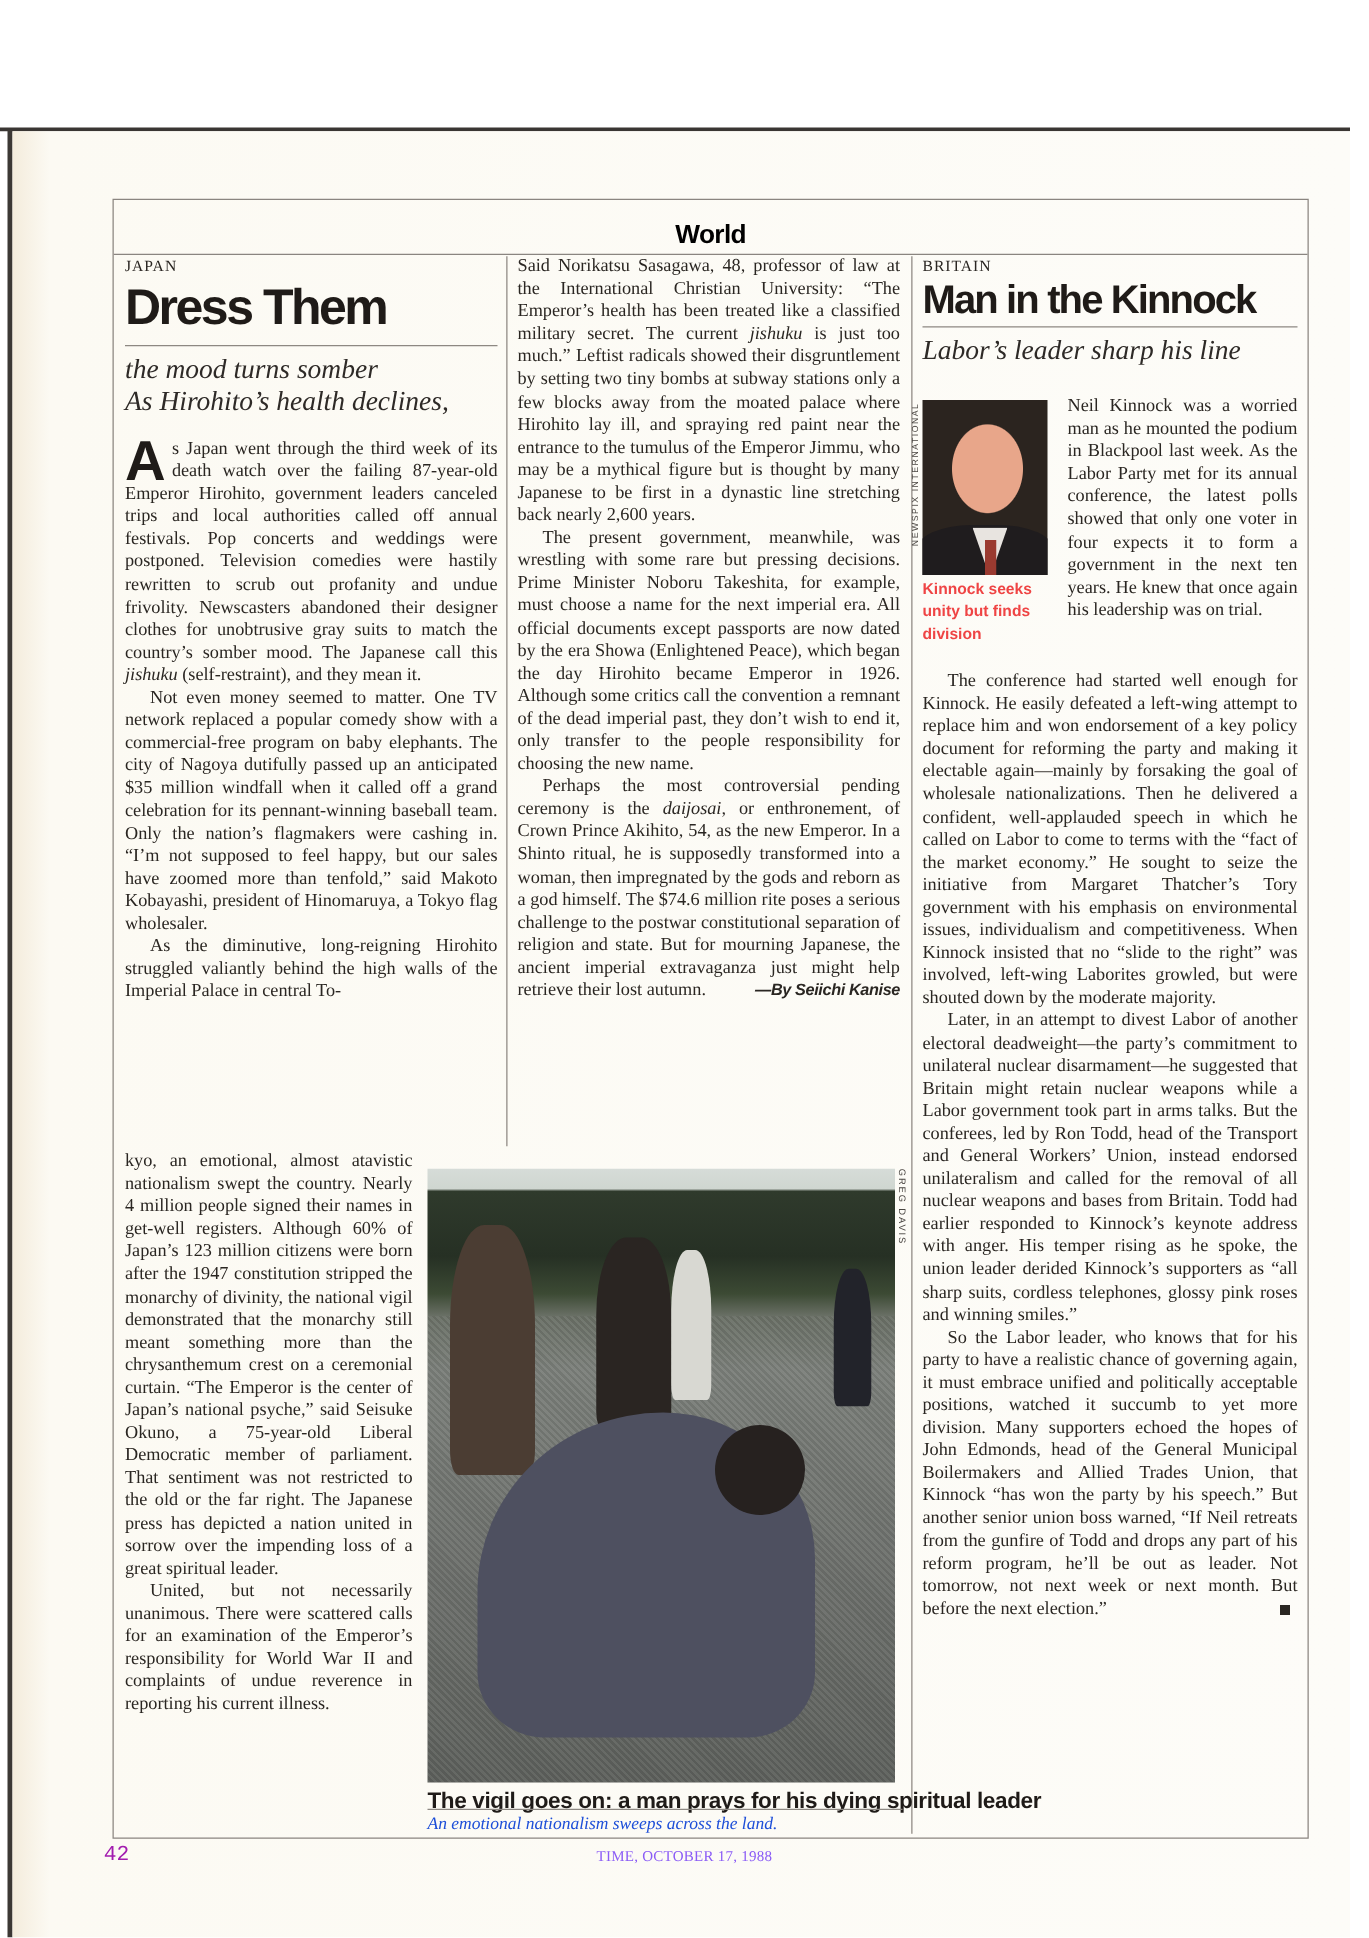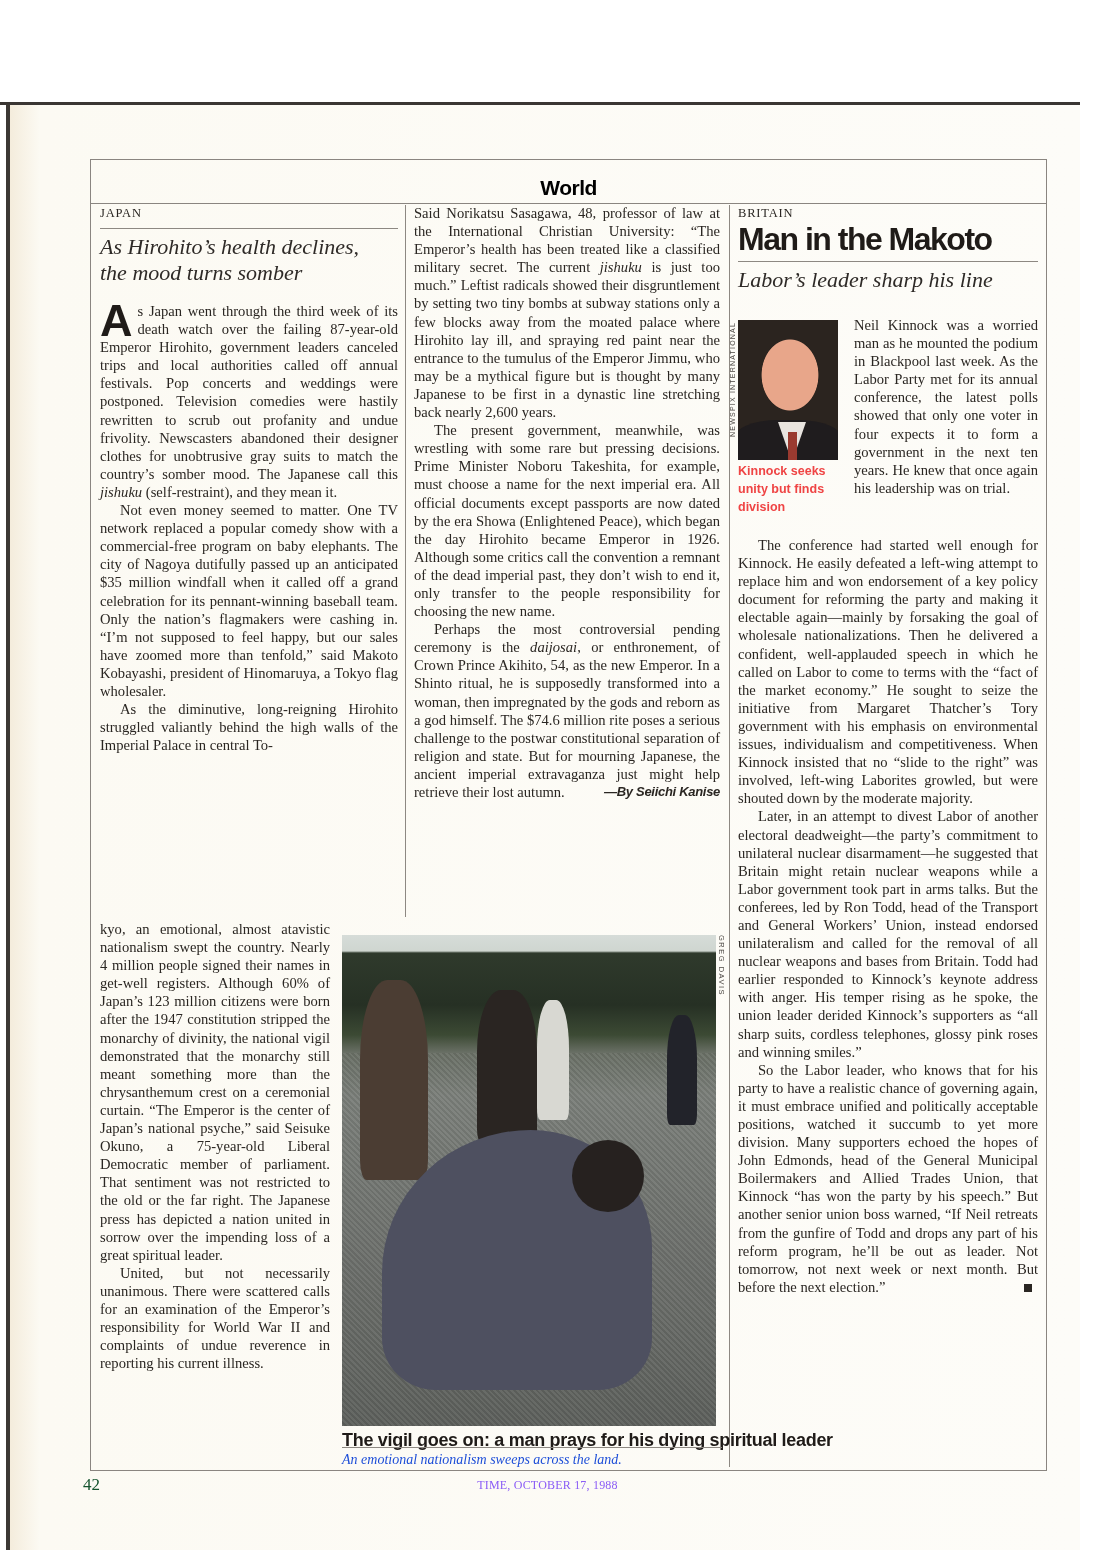--- a/index.html
+++ b/index.html
@@ -64,46 +64,47 @@
     position: absolute; left: 738px; top: 320px; width: 100px; height: 140px; overflow: hidden;
     background: radial-gradient(ellipse 40px 50px at 52px 55px, #e8a68a 0 70%, transparent 72%), #2b241f;
   }
   .portrait .suit { position: absolute; left: -5px; top: 100px; width: 110px; height: 50px; background: #1f1c1e; border-radius: 40% 40% 0 0; }
   .portrait .shirt { position: absolute; left: 40px; top: 102px; width: 28px; height: 40px; background: #e8e4e0; clip-path: polygon(0 0,100% 0,50% 100%); }
   .portrait .tie { position: absolute; left: 50px; top: 112px; width: 9px; height: 30px; background: #9a3a30; }
   .portrait-caption {
     position: absolute; left: 738px; top: 462px; width: 102px;
     font-family: "Liberation Sans", "DejaVu Sans", sans-serif; font-weight: bold; font-size: 12.5px; line-height: 18px; color: #ef4444;
   }
-  .folio { position: absolute; left: 83px; top: 1475px; font-size: 17px; color: #14532d; }
+  .folio { position: absolute; left: 83px; top: 1475px; font-size: 17px; color: #a21caf; font-family: Liberation Mono, monospace; }
   .footer-date { position: absolute; left: 0; width: 1095px; top: 1478px; text-align: center; font-size: 12px; letter-spacing: 0.2px; color: #8b5cf6; }
   i { font-style: italic; }
 </style>
 </head>
 <body>
 
 <div class="scan-topline"></div>
 <div class="scan-spine"></div>
 <div class="page"></div>
 
 <div class="frame">
   <div class="section-bar">World</div>
 </div>
 
 <div class="col-rule" style="left:405px; top:205px; height:712px;"></div>
 <div class="col-rule" style="left:729px; top:205px; height:1262px;"></div>
 
 <div class="col" style="left:100px; top:206px; width:298px;">
   <p class="kicker noindent">JAPAN</p>
   <div class="headline" style="font-size:40px; line-height:44px; margin-top:4px;">
+    <div>Dress Them</div>
   </div>
   <div class="deck-rule" style="margin-top:8px;"></div>
   <div class="deck" style="font-size:22px; line-height:26px; margin-top:5px; margin-bottom:16px;">
+    <div>the mood turns somber</div>
     <div>As Hirohito’s health declines,</div>
-    <div>the mood turns somber</div>
   </div>
   <p class="noindent"><span class="dropcap">A</span><span id="jp-p0">s Japan went through the third week of its death watch over the failing 87-year-old Emperor Hirohito, government leaders canceled trips and local authorities called off annual festivals. Pop concerts and weddings were postponed. Television comedies were hastily rewritten to scrub out profanity and undue frivolity. Newscasters abandoned their designer clothes for unobtrusive gray suits to match the country’s somber mood. The Japanese call this <i>jishuku</i> (self-restraint), and they mean it.</span></p>
   <p id="jp-p1">Not even money seemed to matter. One TV network replaced a popular comedy show with a commercial-free program on baby elephants. The city of Nagoya dutifully passed up an anticipated $35 million windfall when it called off a grand celebration for its pennant-winning baseball team. Only the nation’s flagmakers were cashing in. “I’m not supposed to feel happy, but our sales have zoomed more than tenfold,” said Makoto Kobayashi, president of Hinomaruya, a Tokyo flag wholesaler.</p>
   <p id="jp-p2a">As the diminutive, long-reigning Hirohito struggled valiantly behind the high walls of the Imperial Palace in central To-</p>
 </div>
 
 <div class="col" style="left:100px; top:920px; width:230px;">
   <p class="noindent" id="jp-p2b">kyo, an emotional, almost atavistic nationalism swept the country. Nearly 4 million people signed their names in get-well registers. Although 60% of Japan’s 123 million citizens were born after the 1947 constitution stripped the monarchy of divinity, the national vigil demonstrated that the monarchy still meant something more than the chrysanthemum crest on a ceremonial curtain. “The Emperor is the center of Japan’s national psyche,” said Seisuke Okuno, a 75-year-old Liberal Democratic member of parliament. That sentiment was not restricted to the old or the far right. The Japanese press has depicted a nation united in sorrow over the impending loss of a great spiritual leader.</p>
   <p id="jp-p3">United, but not necessarily unanimous. There were scattered calls for an examination of the Emperor’s responsibility for World War II and complaints of undue reverence in reporting his current illness.</p>
 </div>
@@ -123,21 +124,21 @@
   <div class="fig" style="left:40px; top:195px; width:270px; height:260px; background:#4e5060; border-radius:55% 45% 20% 20%;"></div>
   <div class="fig" style="left:230px; top:205px; width:72px; height:72px; background:#26211f; border-radius:50%;"></div>
 </div>
 <div class="photo-credit" style="left:717px; top:935px;">GREG DAVIS</div>
 <div class="caption-bold">The vigil goes on: a man prays for his dying spiritual leader</div>
 <div class="caption-rule"></div>
 <div class="caption-italic">An emotional nationalism sweeps across the land.</div>
 
 <div class="col" style="left:738px; top:206px; width:300px;">
   <p class="kicker noindent">BRITAIN</p>
-  <div class="headline" style="font-size:32px; line-height:36px; letter-spacing:-1.5px; margin-top:1px;">Man in the Makoto</div>
+  <div class="headline" style="font-size:32px; line-height:36px; letter-spacing:-1.5px; margin-top:1px;">Man in the Kinnock</div>
   <div class="deck-rule" style="margin-top:4px;"></div>
   <div class="deck" style="font-size:22px; line-height:28px; margin-top:4px;">Labor’s leader sharp his line</div>
 </div>
 
 <div class="portrait">
   <div class="suit"></div>
   <div class="shirt"></div>
   <div class="tie"></div>
 </div>
 <div class="photo-credit" style="left:729px; top:322px; transform:rotate(180deg); font-size:7px; letter-spacing:1.2px;">NEWSPIX INTERNATIONAL</div>

